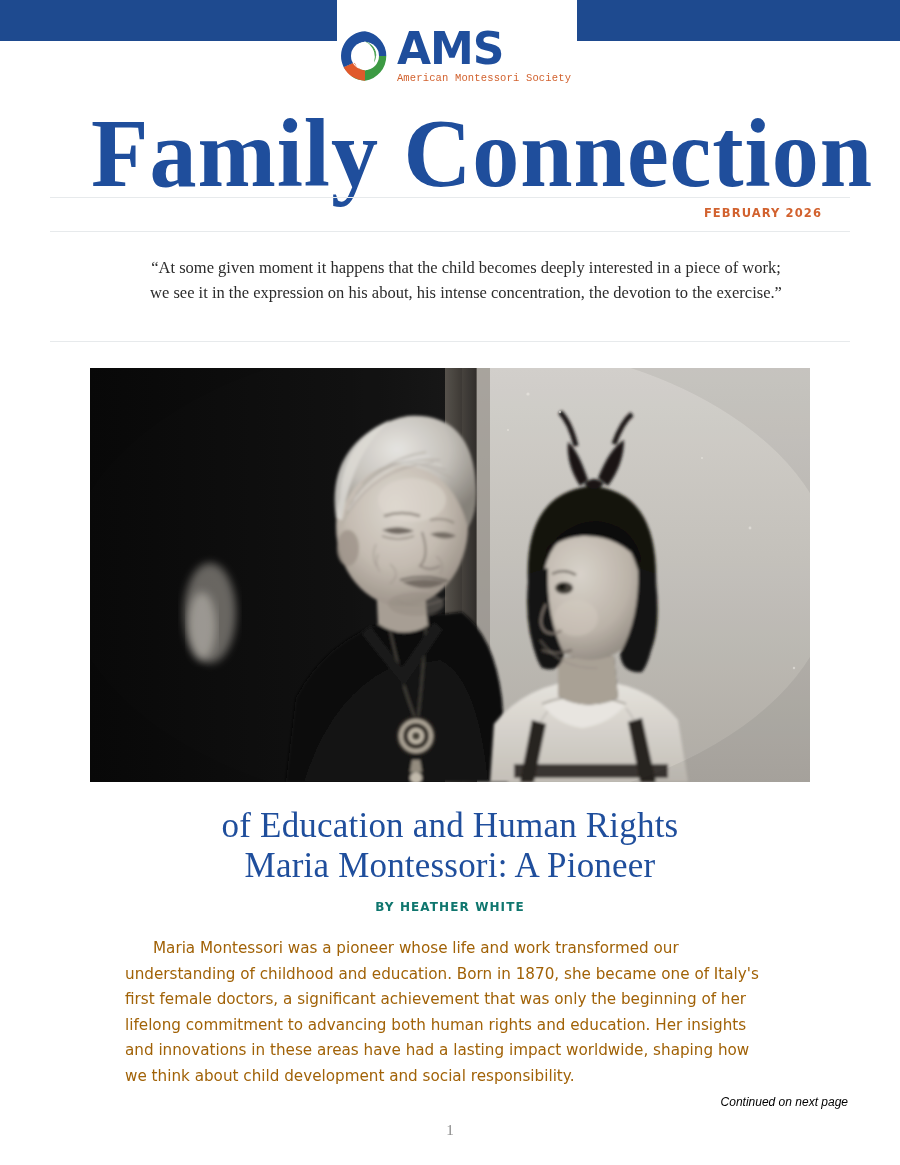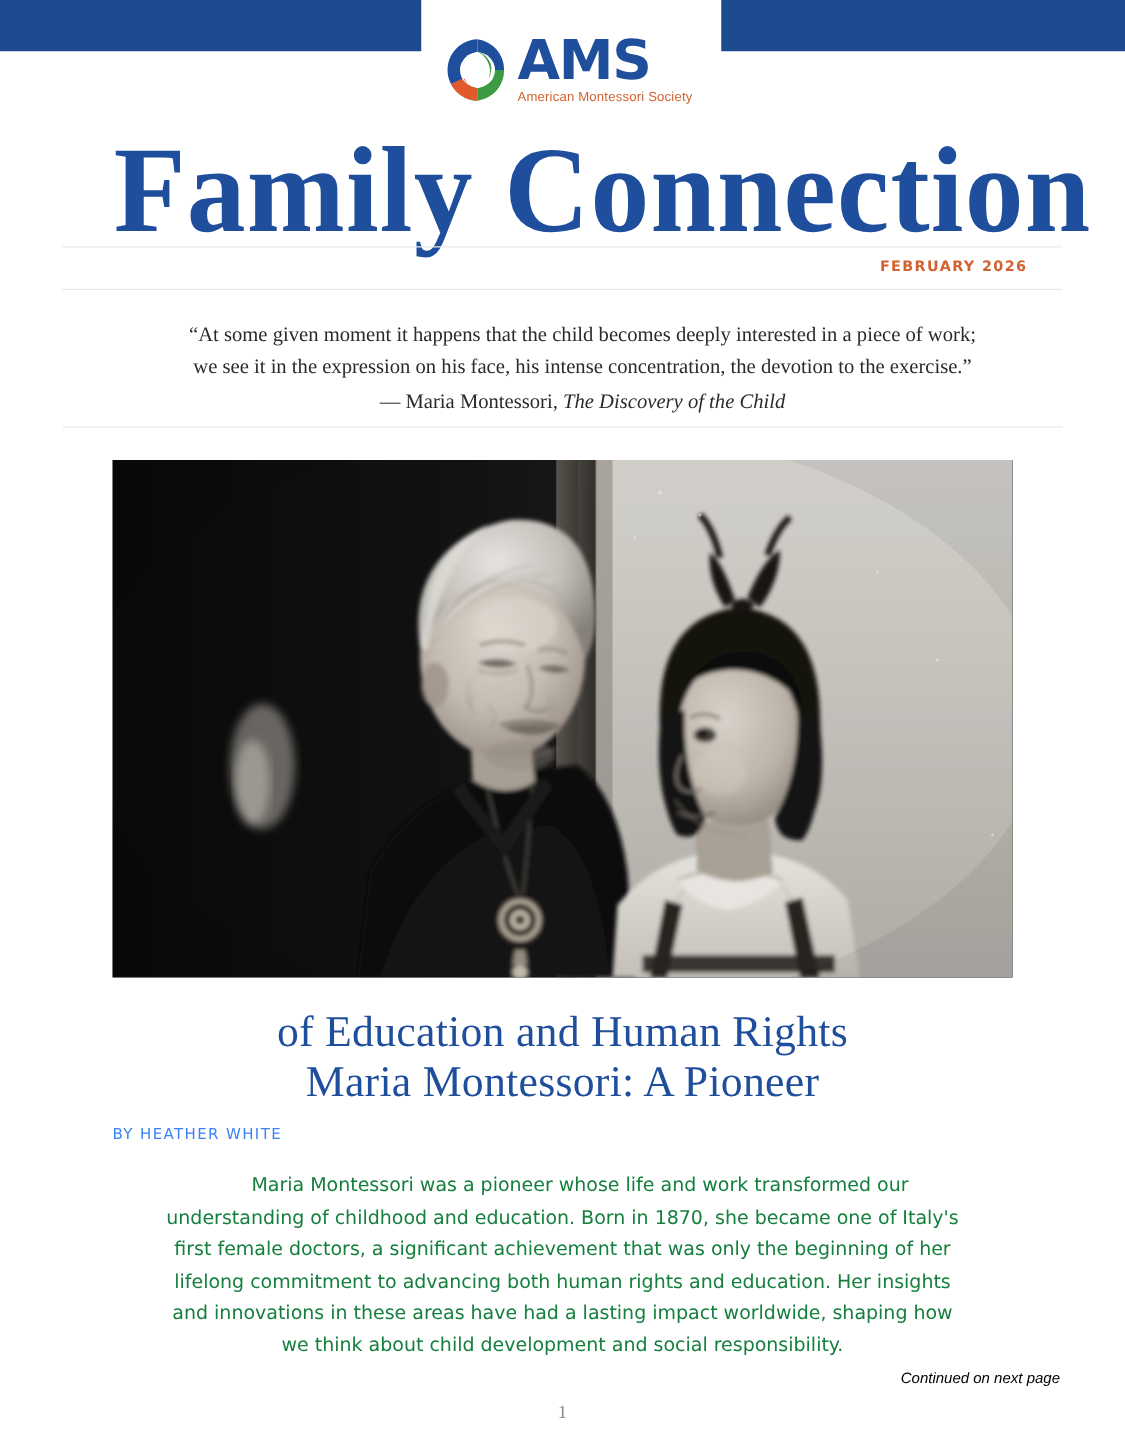--- a/index.html
+++ b/index.html
@@ -64,21 +64,21 @@
   }
   .logo-ams {
     font-family: "DejaVu Sans", sans-serif;
     font-size: 44px;
     line-height: 44px;
     font-weight: 600;
     letter-spacing: -1px;
     color: #1F4E9C;
   }
   .logo-tagline {
-    font-family: Liberation Sans, sans-serif;
+    font-family: Liberation Mono, monospace;
     font-size: 10.5px;
     line-height: 12px;
     color: #D2622F;
     letter-spacing: 0.15px;
     margin-top: 1px;
   }
 
   
   .masthead {
     position: absolute;
@@ -171,39 +171,38 @@
     letter-spacing: 0.2px;
   }
   .headline-line { display: block; }
 
   
   .byline {
     position: absolute;
     top: 900px;
     left: 90px;
     width: 720px;
-    text-align: left;
+    text-align: center;
     font-family: "DejaVu Sans", sans-serif;
     font-size: 12px;
-    font-weight: 400;
+    font-weight: 700;
     letter-spacing: 1.1px;
-    color: #3b82f6;
+    color: #0f766e;
   }
 
   
   .body-copy {
     position: absolute;
     top: 936px;
     left: 125px;
     width: 650px;
-    text-align: center;
     font-family: "DejaVu Sans", sans-serif;
     font-size: 15.2px;
     line-height: 25.5px;
-    color: #15803d;
+    color: #a16207;
   }
   .body-copy .indent { display: inline-block; width: 28px; }
 
   
   .continued {
     position: absolute;
     top: 1095px;
     right: 52px;
     font-family: Liberation Sans, sans-serif;
     font-style: italic;
@@ -261,22 +260,21 @@
 <div class="masthead">
   <div class="masthead-title">Family Connection</div>
 </div>
 
 <div class="rule rule-top"></div>
 <div class="issue-date">FEBRUARY 2026</div>
 <div class="rule rule-mid"></div>
 
 <div class="quote-block">
   <div class="quote-line">“At some given moment it happens that the child becomes deeply interested in a piece of work;</div>
-  <div class="quote-line">we see it in the expression on his face, his intense concentration, the devotion to the exercise.”</div>
-  <div class="quote-attrib"><span>— Maria Montessori, </span><span class="work-title">The Discovery of the Child</span></div>
+  <div class="quote-line">we see it in the expression on his about, his intense concentration, the devotion to the exercise.”</div>
 </div>
 
 <div class="rule rule-bottom"></div>
 
 <div class="hero-photo">
   <svg width="720" height="414" viewBox="0 0 720 414" aria-hidden="true">
     <defs>
       <linearGradient id="wallGrad" x1="0" y1="0" x2="0" y2="1">
         <stop offset="0%" stop-color="#dedbd6"></stop>
         <stop offset="45%" stop-color="#cfccc6"></stop>

